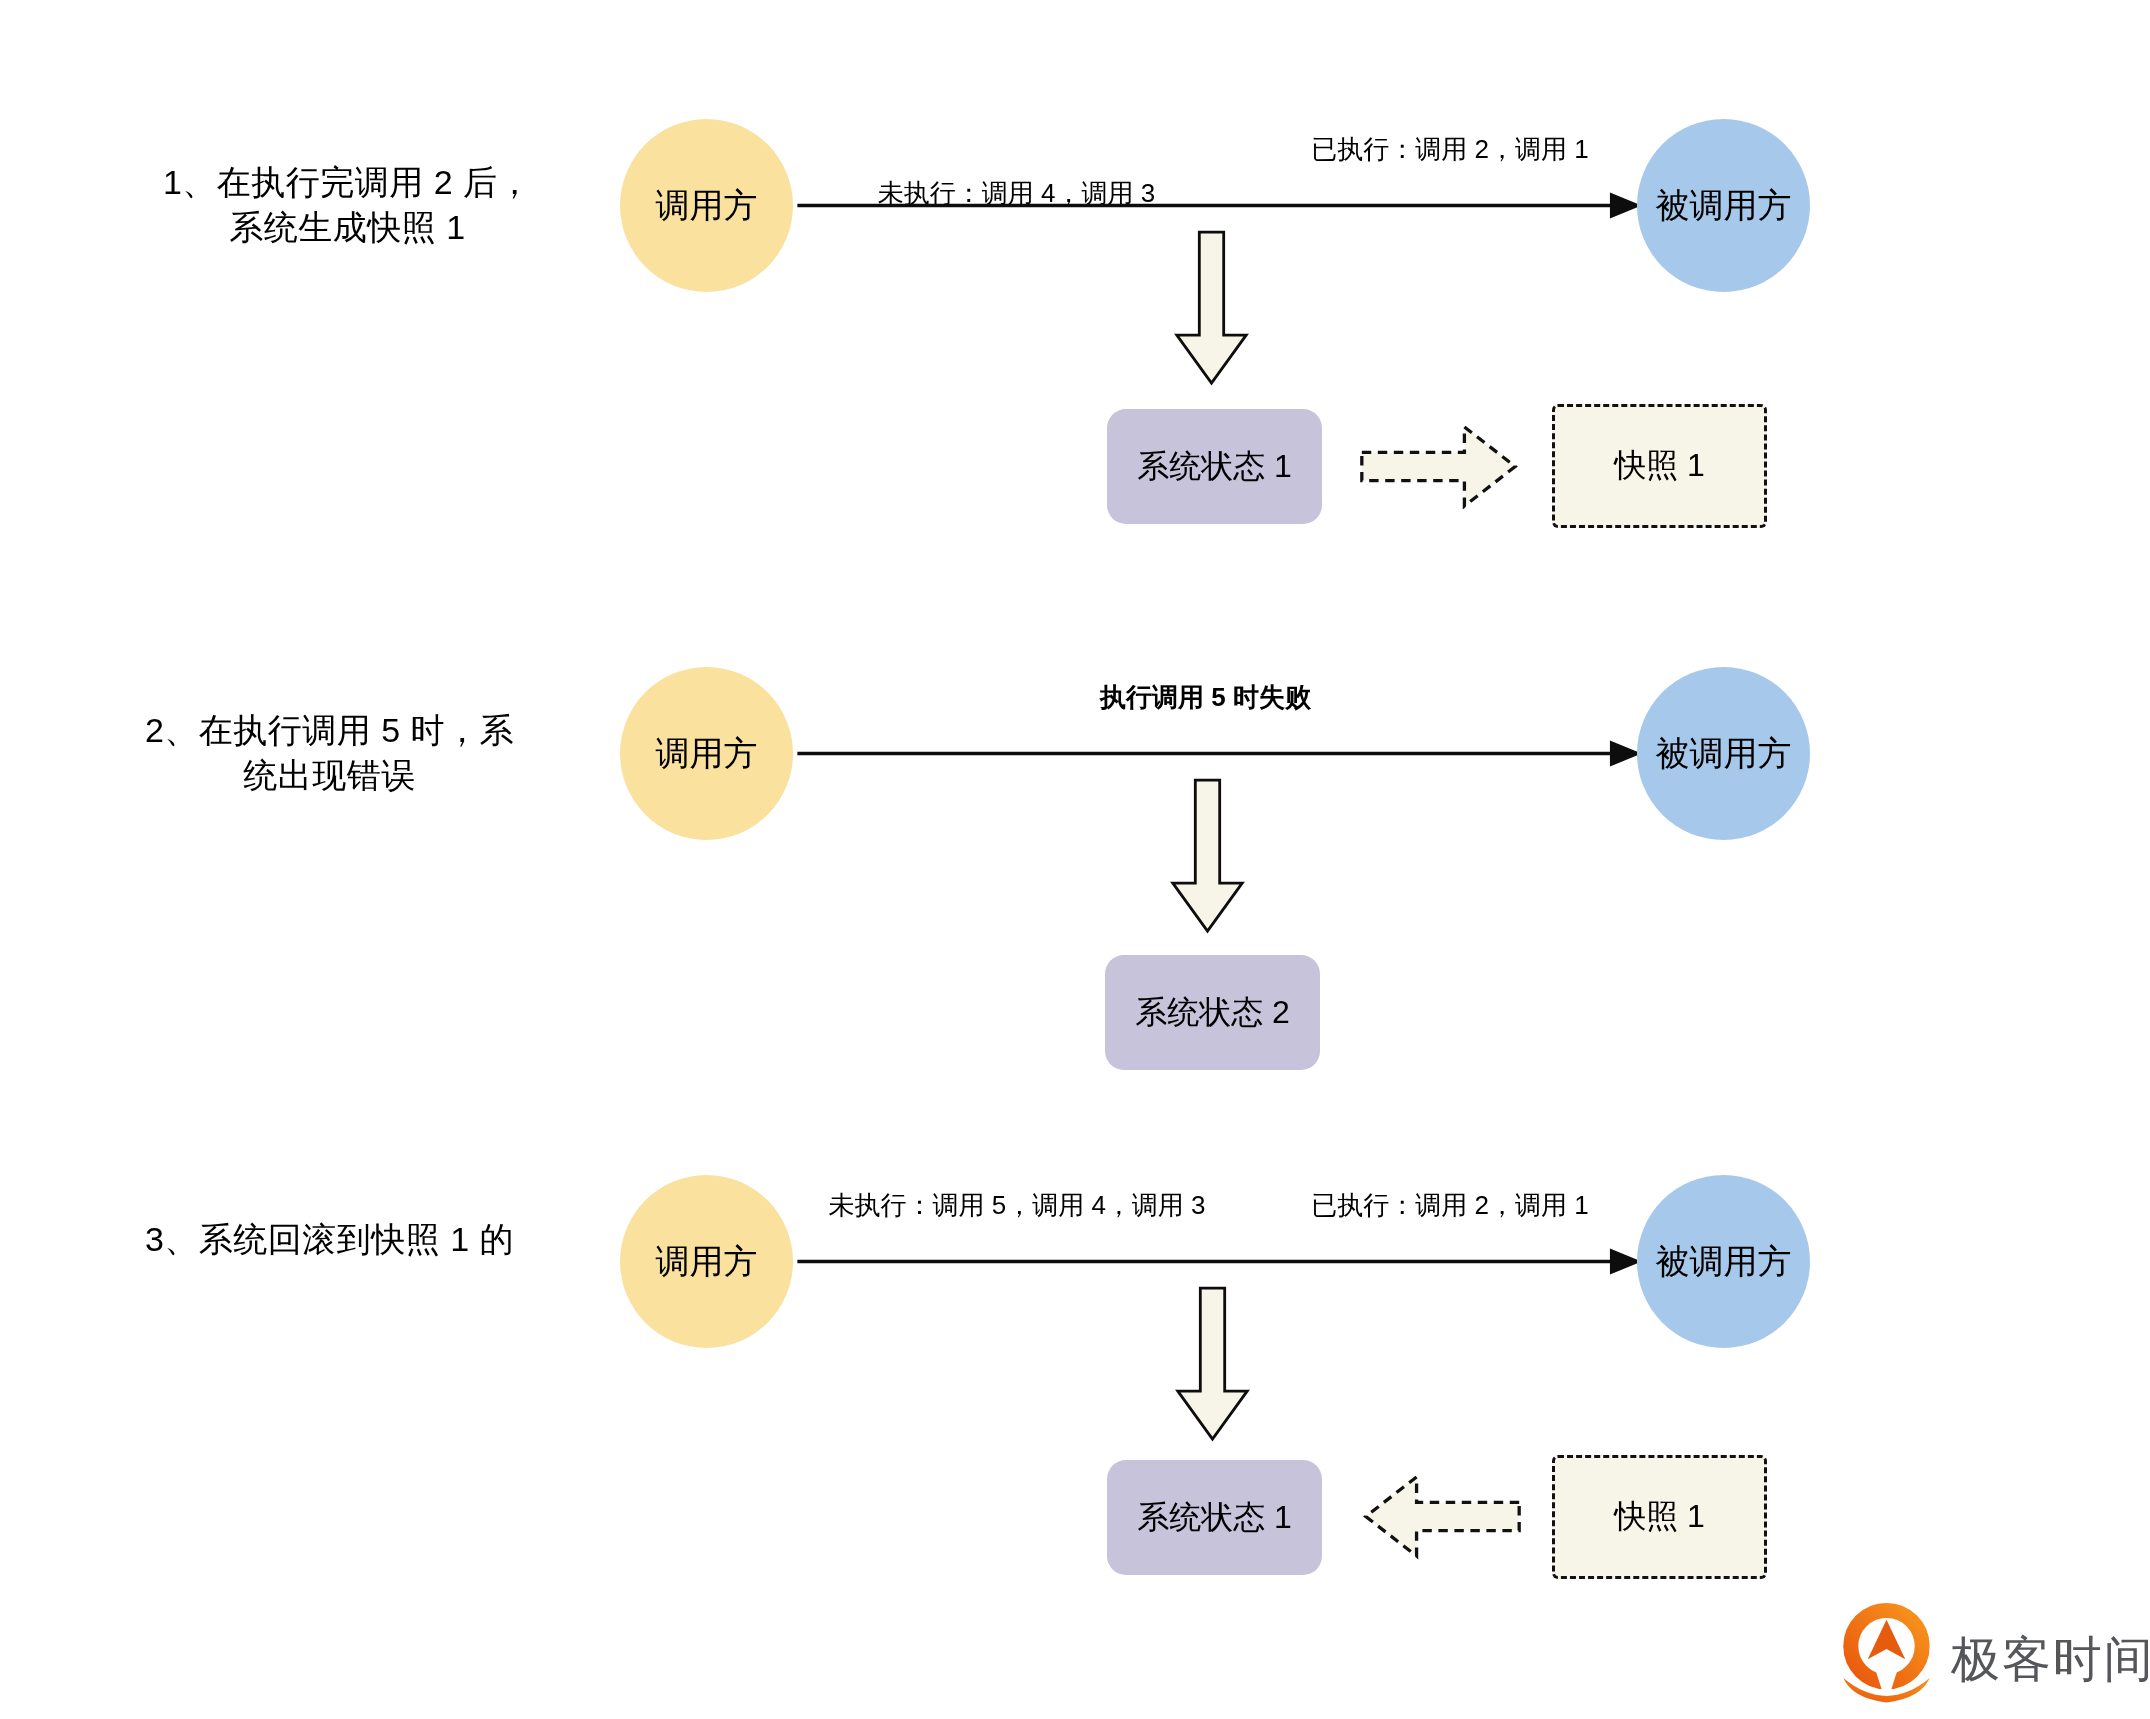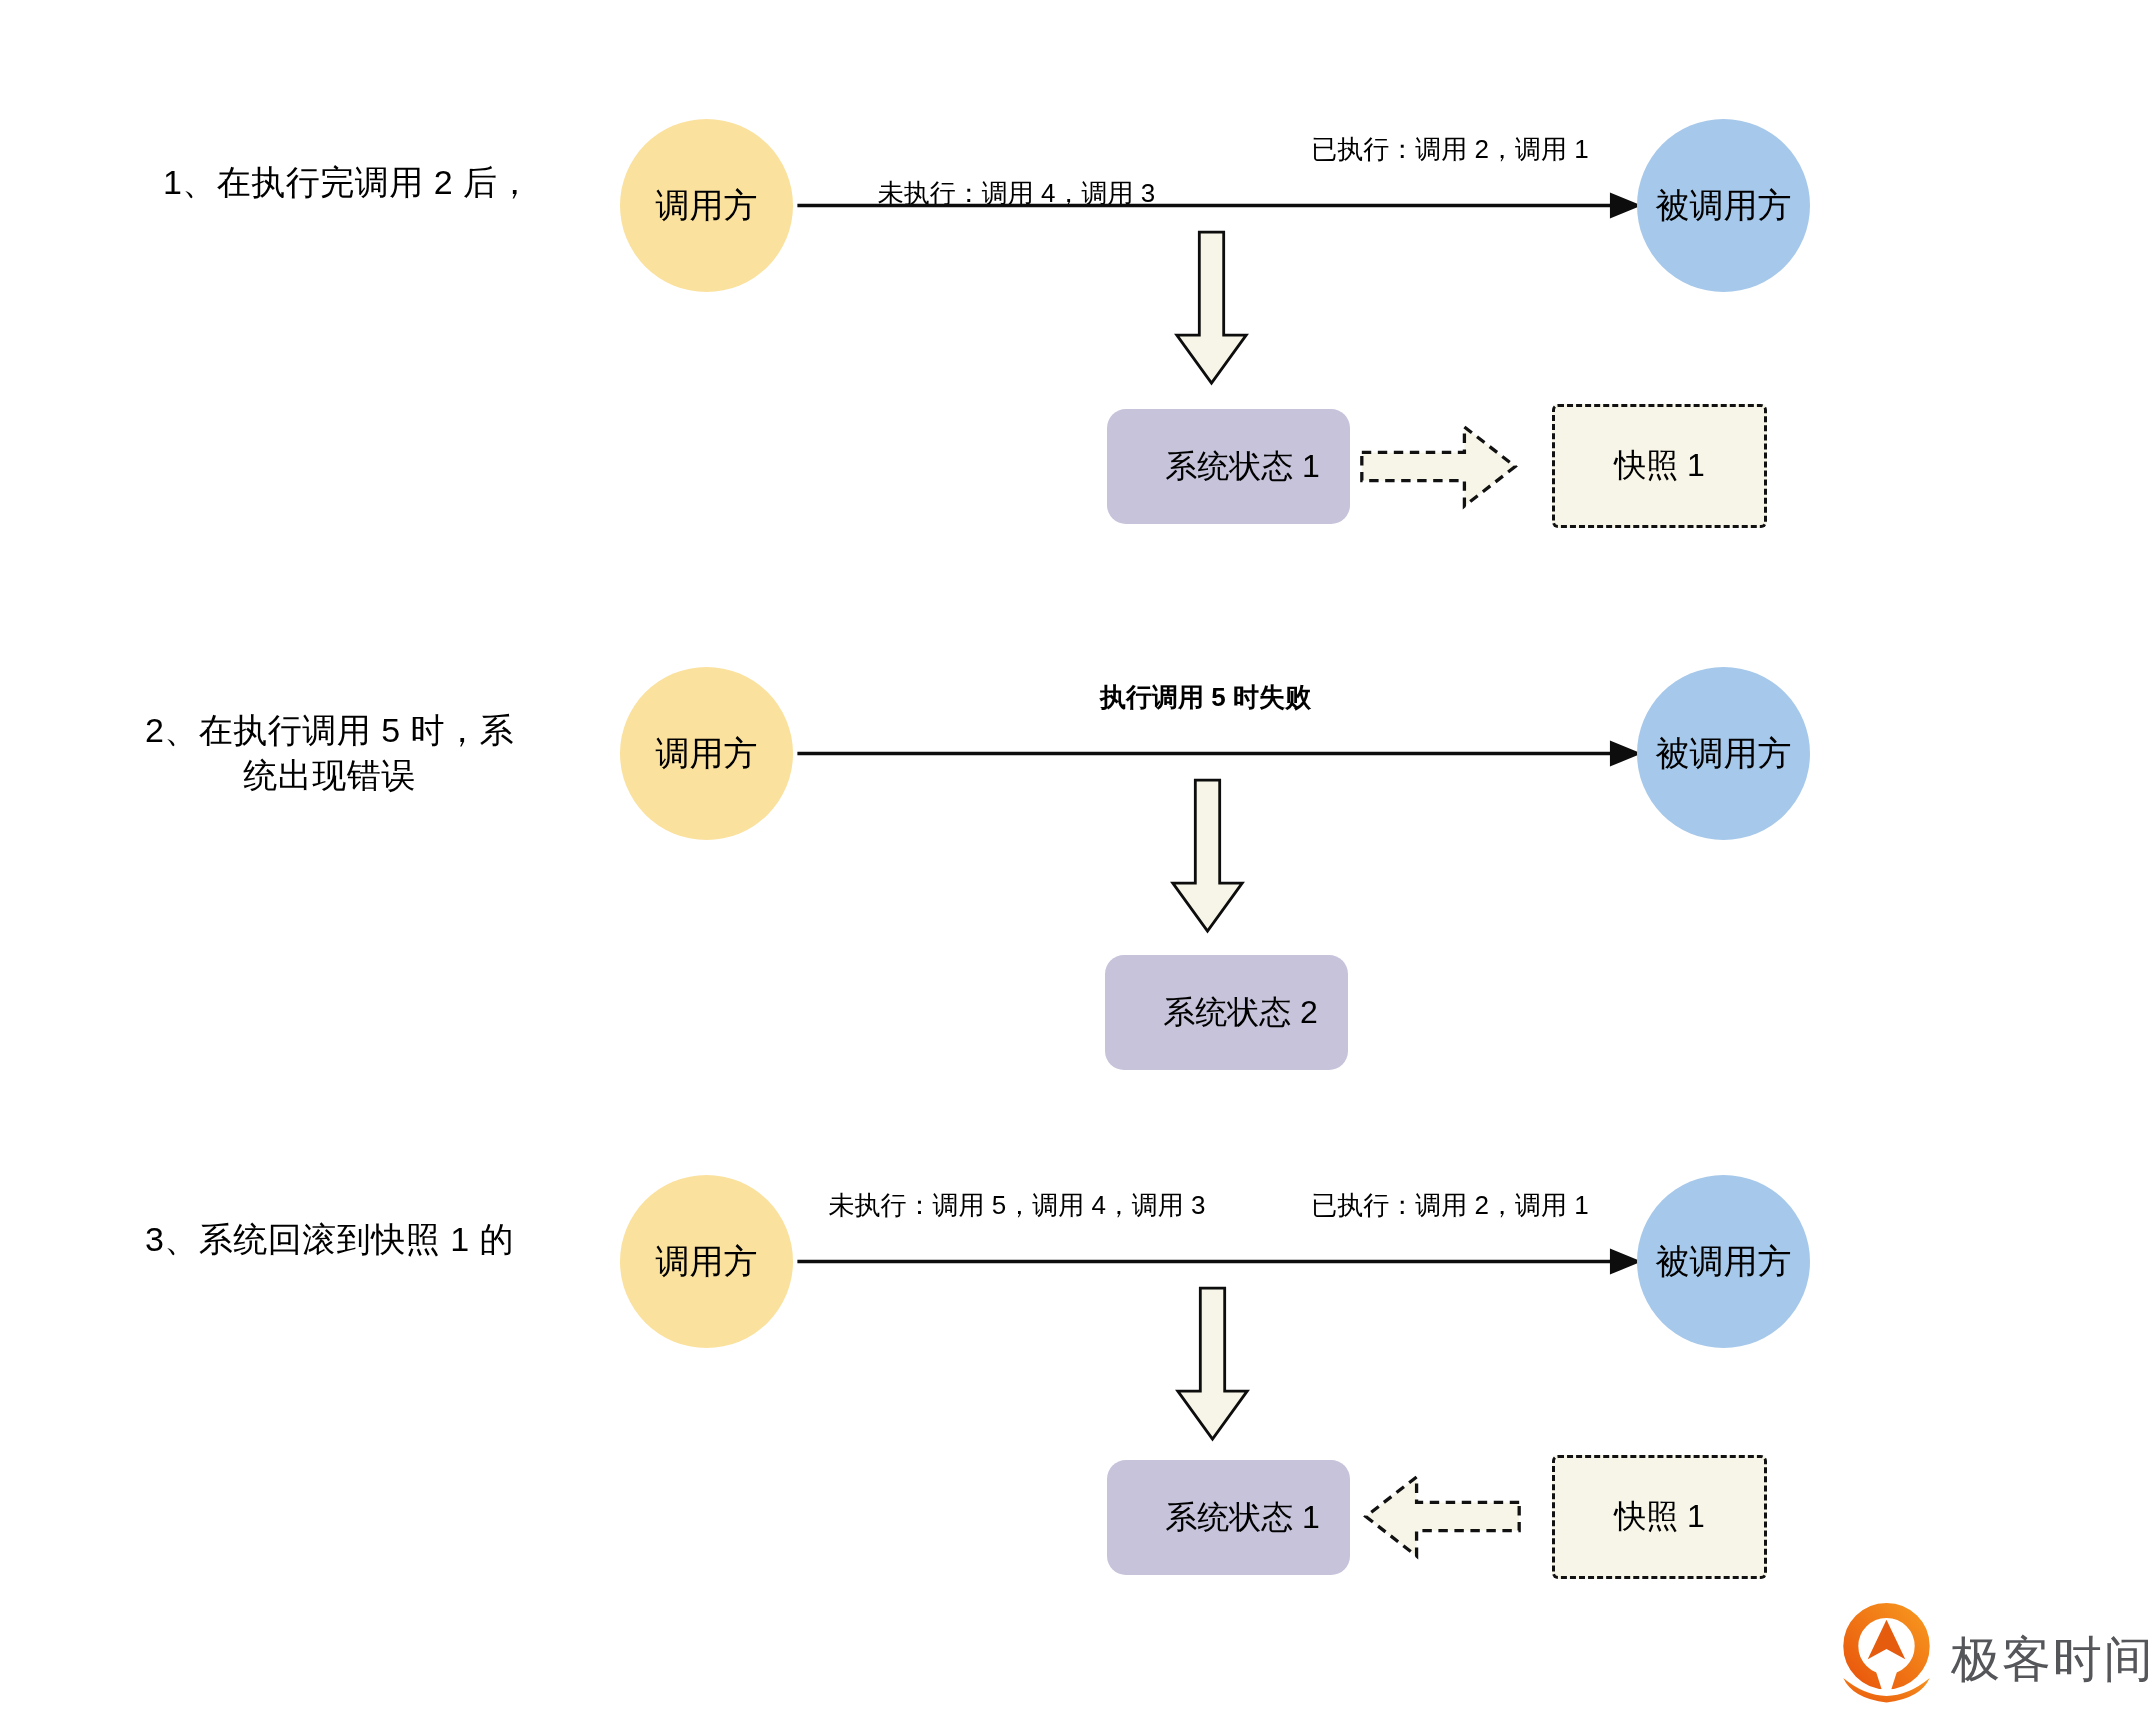--- a/index.html
+++ b/index.html
@@ -27,39 +27,40 @@
     font-size:34px;color:#000;
   }
   .circle.caller{background:var(--caller);}
   .circle.callee{background:var(--callee);}
   .edge-label{
     font-size:26px;color:#000;text-align:center;white-space:nowrap;
   }
   .state-box{
     width:215px;height:115px;border-radius:19px;background:var(--state);
     display:flex;align-items:center;justify-content:center;
-    font-size:32px;color:#000;padding-left:28px;
+    font-size:32px;color:#000;
   }
   .snapshot-box{
     width:215px;height:124px;border-radius:6px;background:var(--ivory);
     border:3.8px dashed #111;box-sizing:border-box;
     display:flex;align-items:center;justify-content:center;
     font-size:32px;color:#000;
   }
   .brand-text{
     font-size:49px;font-weight:500;color:var(--logo-text);
     letter-spacing:1.9px;white-space:nowrap;
   }
   svg{display:block;}
 </style>
 </head>
 <body>
 
 <div class="abs step-label" style="left:159px;top:160px;">
   <div>1、在执行完调用 2 后，</div>
+  <div>系统生成快照 1</div>
 </div>
 
 <div class="abs circle caller" style="left:620px;top:119px;">
   <span>调用方</span>
 </div>
 
 <div class="abs edge-label" style="left:819px;top:132px;width:395px;margin-top:44px;">未执行：调用 4，调用 3</div>
 <div class="abs edge-label" style="left:1309px;top:132px;width:282px;">已执行：调用 2，调用 1</div>
 
 <svg class="abs" style="left:793px;top:185px;" width="853" height="41" viewBox="0 0 906 44">

